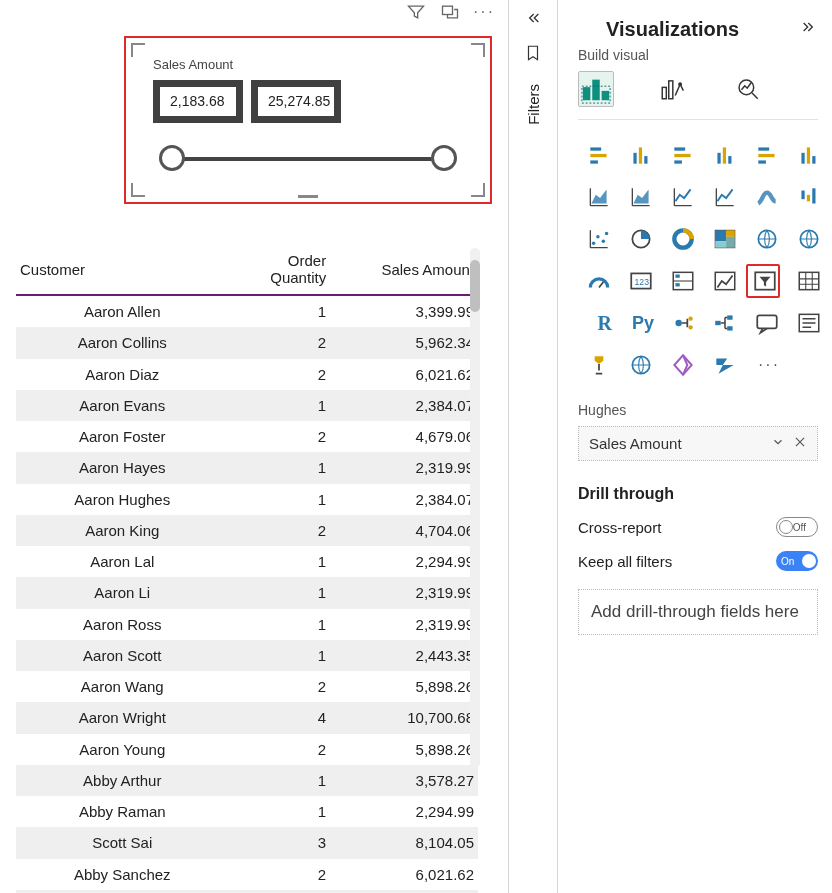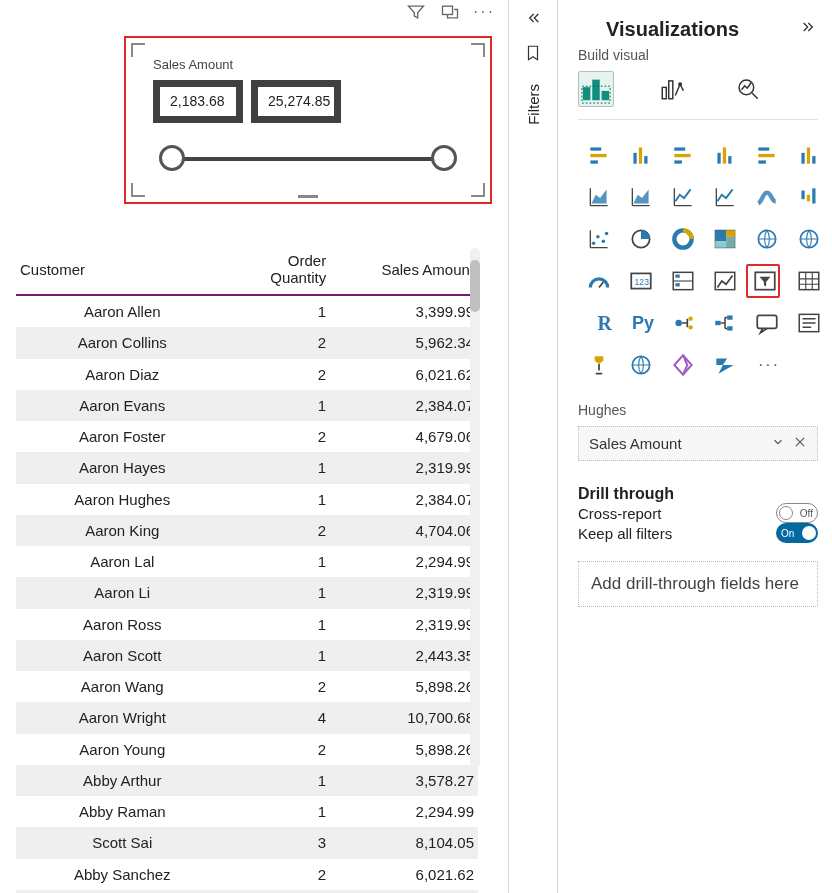--- a/index.html
+++ b/index.html
@@ -59,26 +59,26 @@
     .viz-grid { margin-top: 18px; display: grid; grid-template-columns: repeat(7, 34px); grid-auto-rows: 34px; gap: 8px 8px; }
     .vi { width: 34px; height: 34px; display:flex; align-items:center; justify-content:flex-end; cursor:pointer; border-radius:2px; }
     .vi svg { width: 26px; height: 26px; }
     .vi.boxed { border: 2px solid #e02a2a; }
 
     .sec-label { margin-top: 20px; font-size: 14px; color: #555; }
     .field-well { margin-top: 8px; border: 1px dotted #bbb; background: #f7f7f7; padding: 8px 10px; display:flex; align-items:center; justify-content:space-between; font-size: 15px; color:#333; cursor:pointer; }
     .field-right { display:flex; gap:8px; align-items:center; color:#555; }
 
     .dt-title { margin-top: 24px; font-weight: 600; font-size: 16px; }
-    .dt-row { display:flex; justify-content:space-between; align-items:center; font-size: 15px; }
+    .dt-row { display:flex; justify-content:space-between; align-items:center; margin-top: 14px; font-size: 15px; }
     .toggle { width: 42px; height: 20px; border-radius: 10px; position:relative; display:flex; align-items:center; cursor:pointer; }
     .t-off { border: 1px solid #888; color:#555; }
     .t-off .knob { width:14px; height:14px; border:1px solid #888; border-radius:50%; margin-left:2px; background:#fff;}
-    .t-off .tlabel { font-size:10px; position:absolute; right:4px; }
-    .t-on { background:#0369a1; color:#fff; }
+    .t-off .tlabel { font-size:10px; position:absolute; right:11px; }
+    .t-on { background:#3b82f6; color:#fff; }
     .t-on .knob { width:14px; height:14px; border-radius:50%; background:#fff; margin-left:auto; margin-right:2px; }
     .t-on .tlabel { font-size:10px; position:absolute; left:5px; color:#fff; }
     .drop-hint { margin-top: 18px; border: 1px dotted #bbb; padding: 12px 12px; font-size: 17px; color: #444; }
   </style>
 </head>
 <body>
 
 <div class="canvas">
   <div class="visual-toolbar">
     <span class="vt-icon">

